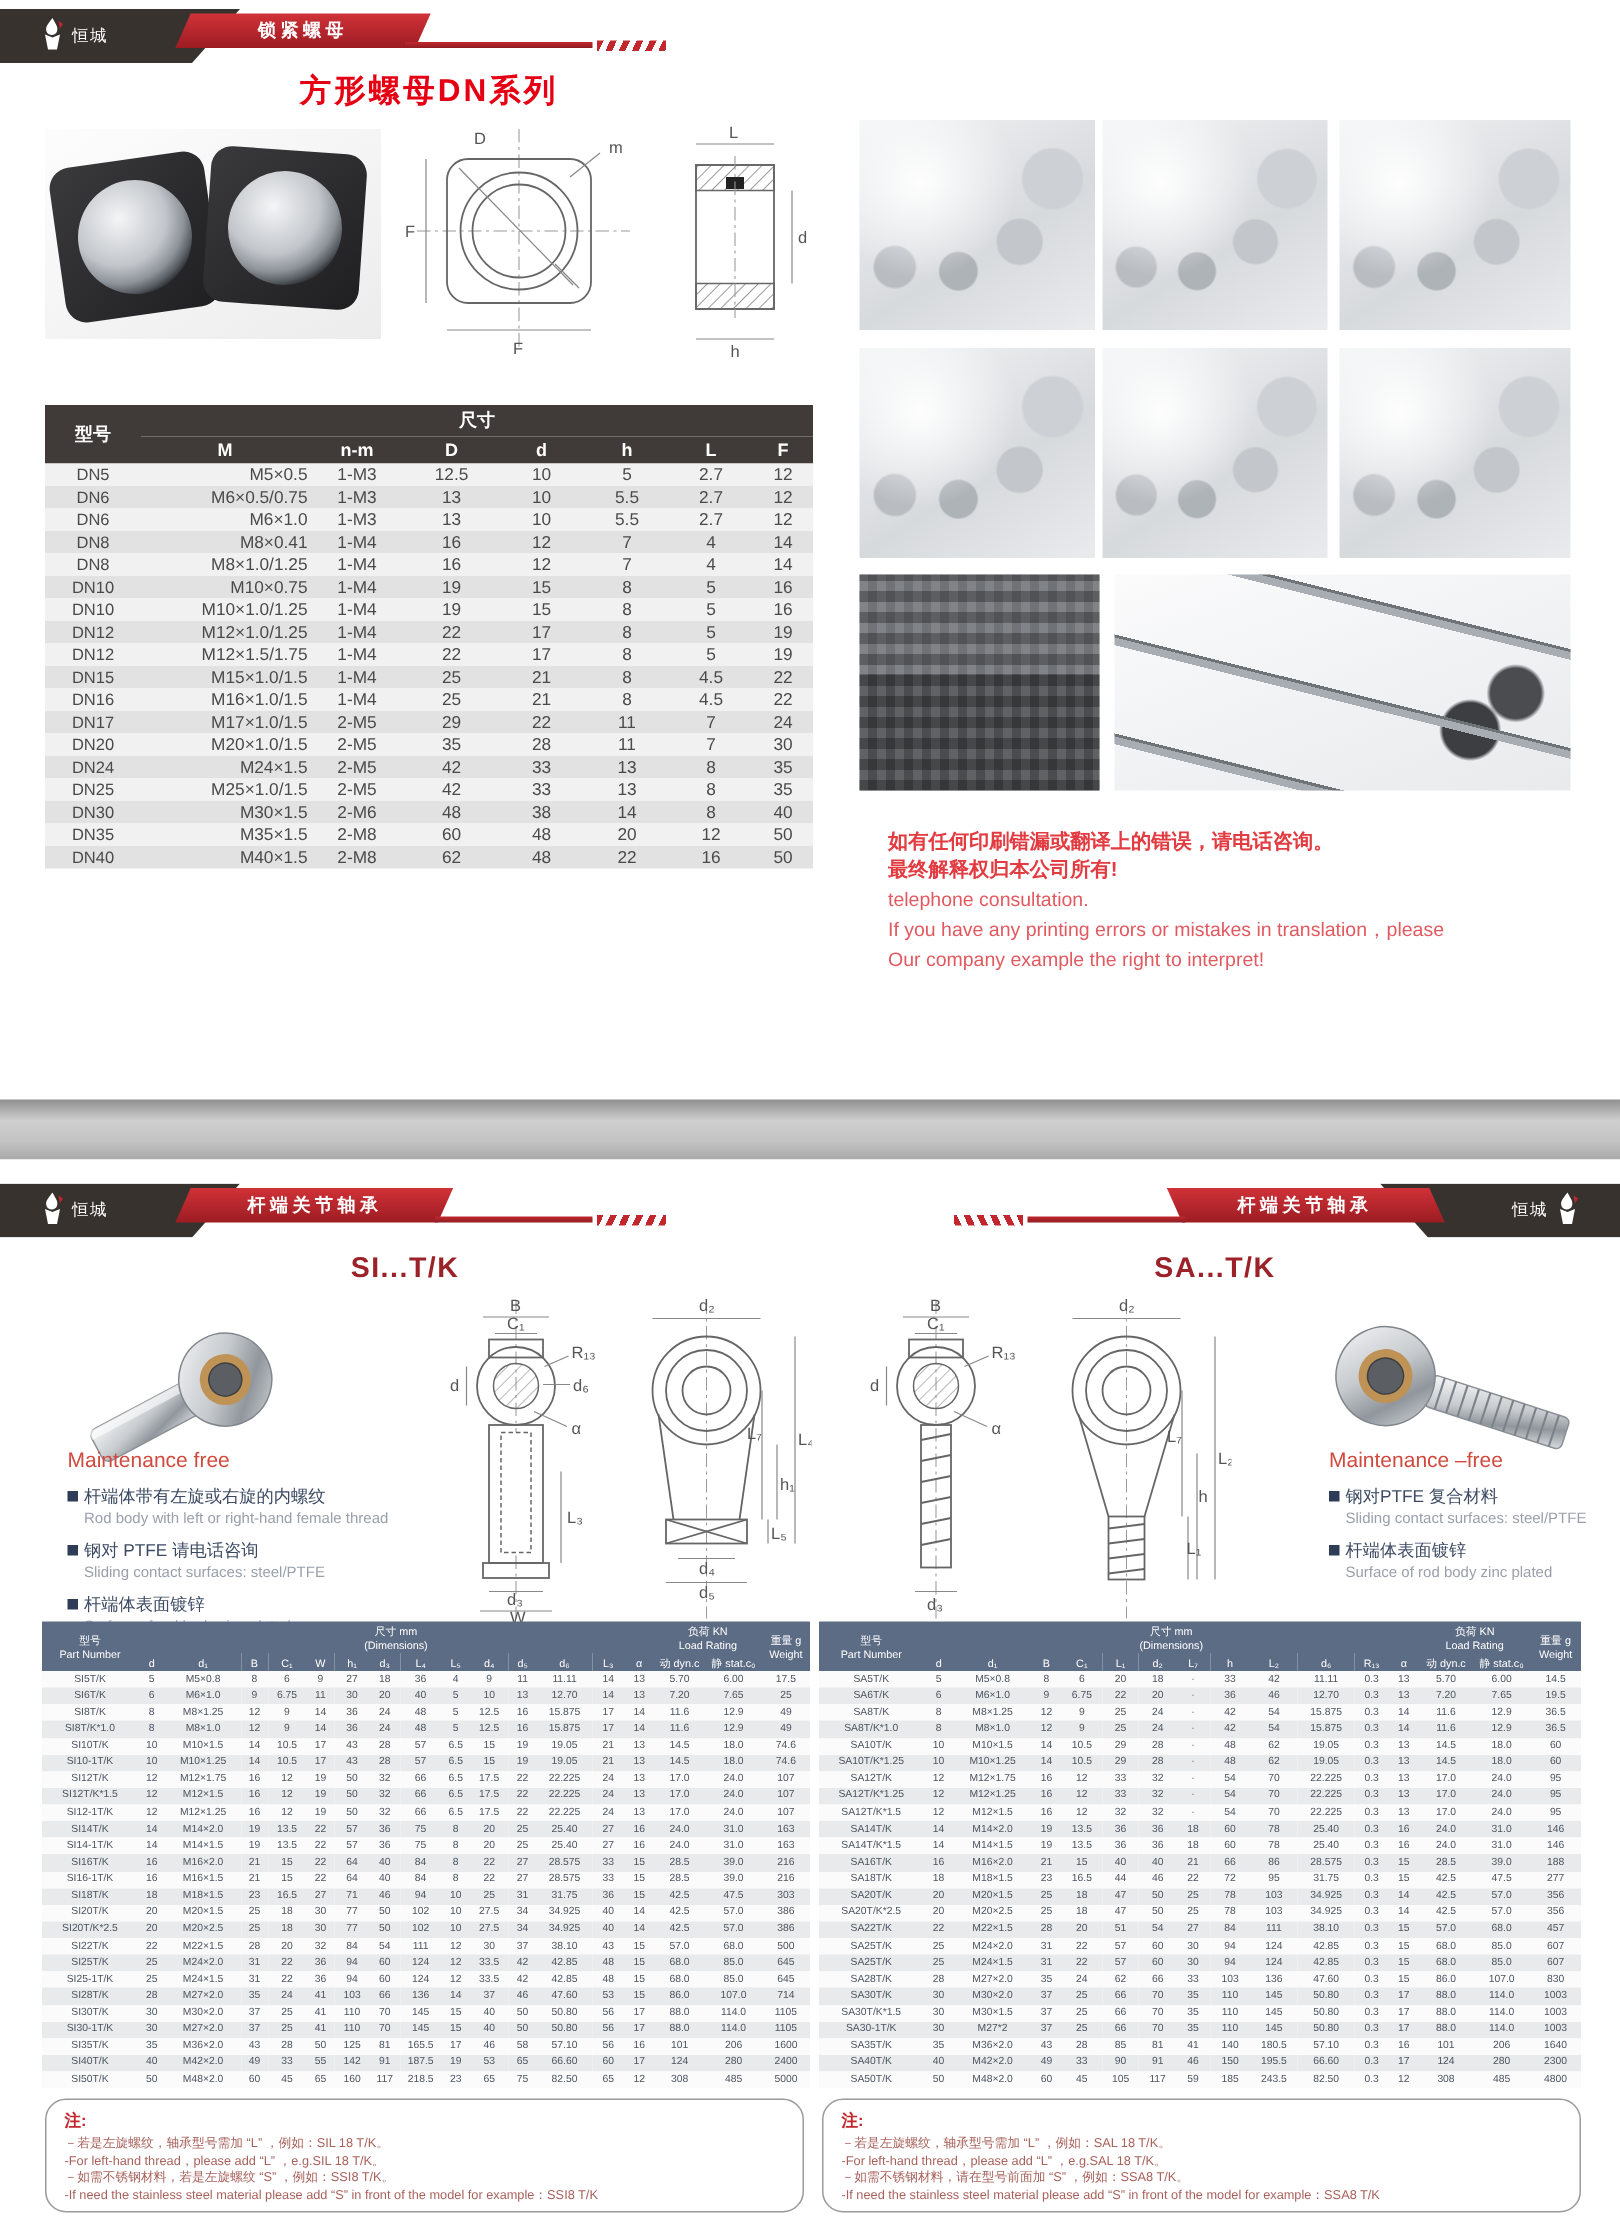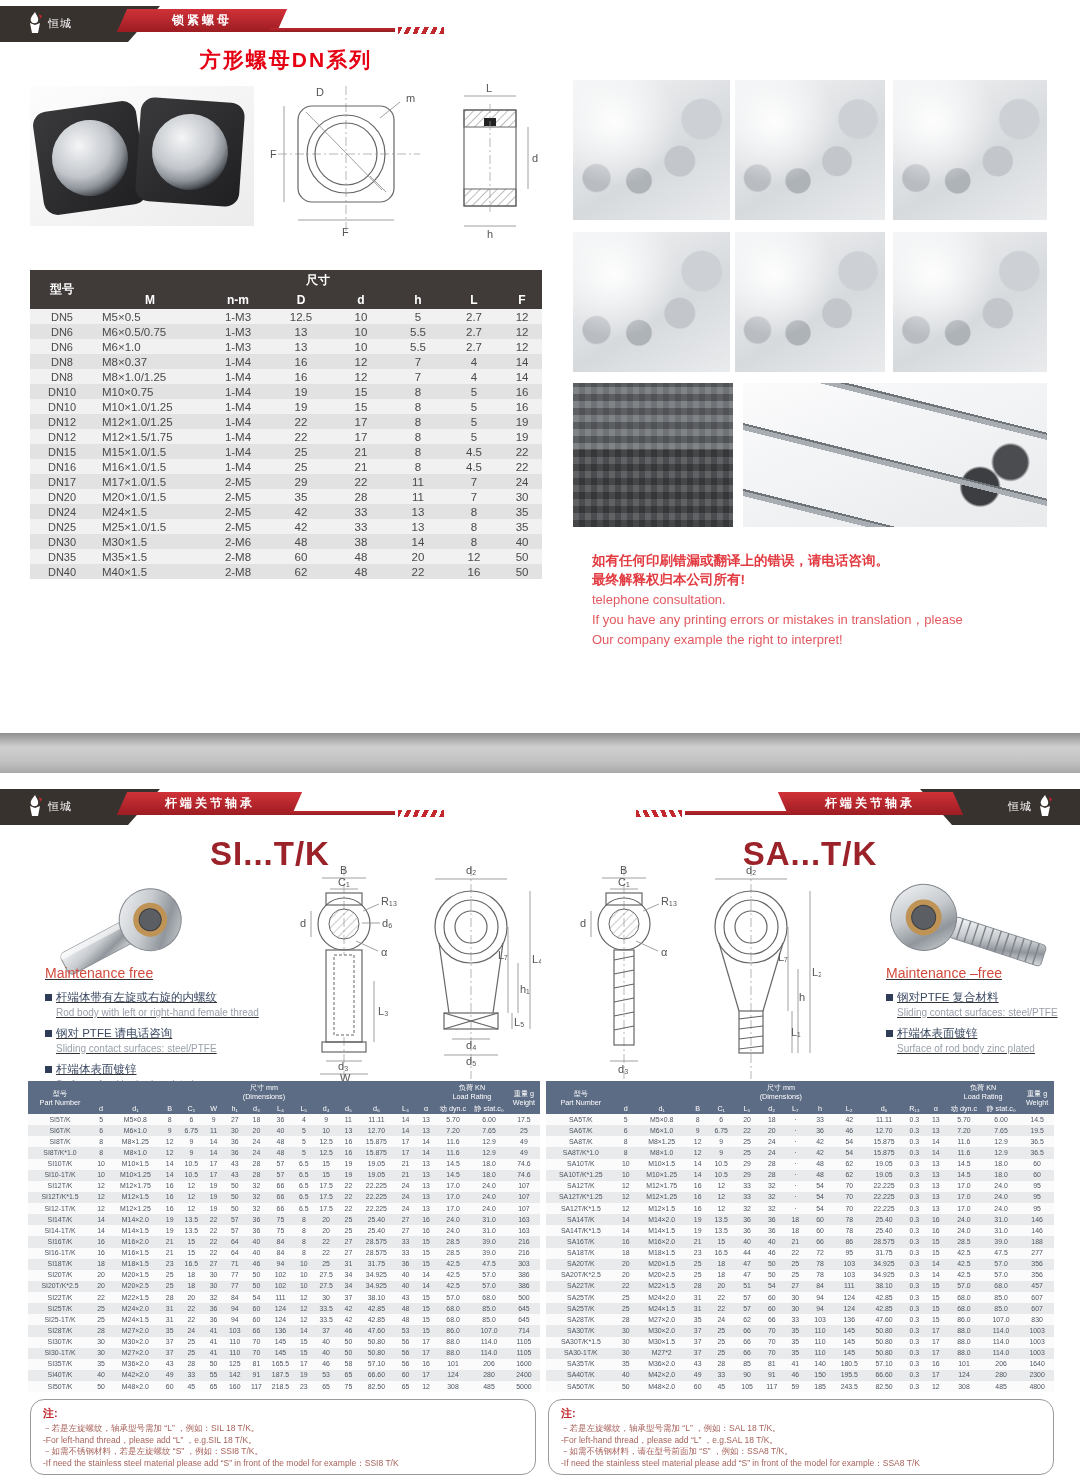--- a/index.html
+++ b/index.html
@@ -48,21 +48,21 @@
            color:#3c3c3c;line-height:17px;}
   .p1-desc div{white-space:nowrap;}
 
   table{border-collapse:collapse;table-layout:fixed;}
   .t1{position:absolute;left:30px;top:270px;width:512px;font-size:11.5px;}
   .t1 th{background:#403a38;color:#fff;font-weight:bold;padding:2px 1px;font-size:12px;}
   .t1 td{text-align:center;color:#4a4a4a;padding:1.5px 1px;}
   .t1 tr:nth-child(odd) td{background:#f1f1f1;}
   .t1 tr:nth-child(even) td{background:#e2e2e2;}
   .t1 td:first-child{font-size:11px;}
-  .t1 td:nth-child(2){text-align:left;padding-left:8px;}
+  .t1 td:nth-child(2){text-align:right;padding-left:8px;}
 
   .grid-ph{position:absolute;background:#eee;}
   .ph{background:
       radial-gradient(circle at 26% 30%,rgba(255,255,255,.95),transparent 42%),
       radial-gradient(circle at 68% 58%,#c3c7cb 0 11%,transparent 12%),
       radial-gradient(circle at 42% 72%,#aeb3b8 0 9%,transparent 10%),
       radial-gradient(circle at 82% 28%,#cdd1d5 0 12%,transparent 13%),
       radial-gradient(circle at 15% 70%,#b9bdc2 0 8%,transparent 9%),
       linear-gradient(148deg,#f4f5f6,#d7dadd 58%,#e9ebed);}
   .ph-dark{background:
@@ -72,23 +72,23 @@
   .ph-screws{background:
       repeating-linear-gradient(14deg,transparent 0 30px,#a7adb2 30px 35px,#6e7377 35px 37px,transparent 37px 64px),
       radial-gradient(circle at 78% 72%,#3c3e41 0 7%,transparent 8%),
       radial-gradient(circle at 88% 55%,#4a4c4f 0 6%,transparent 7%),
       linear-gradient(160deg,#fbfbfc,#e8eaec);}
   .notice{position:absolute;left:592px;top:551px;width:470px;}
   .notice-cn div{color:#e23b41;font-size:13.5px;font-weight:bold;line-height:19px;}
   .notice-en div{color:#e2595f;font-size:13px;line-height:19px;margin-top:1px;}
 
   
-  .p2-title{position:absolute;top:62px;font-size:33px;font-weight:bold;color:#9a2228;
+  .p2-title{position:absolute;top:62px;font-size:19px;font-weight:bold;color:#9a2228;
             letter-spacing:1px;width:480px;text-align:center;}
-  .feat{position:absolute;width:235px;text-decoration:underline;}
+  .feat{position:absolute;width:235px;}
   .feat-title{color:#d24a3d;font-size:14px;margin-bottom:9px;}
   .feat-item{margin-bottom:8px;}
   .feat-item .cn{color:#3c4a63;font-size:11.5px;}
   .sq{display:inline-block;width:7px;height:7px;background:#2e3c57;margin-right:4px;}
   .feat-item .en{color:#9aa0ab;font-size:10px;margin-left:11px;margin-top:2px;}
 
   .t2{position:absolute;width:512px;font-size:6.9px;}
   .t2 th{background:#5d6c85;color:#fff;font-weight:normal;padding:1.5px 0;font-size:7.2px;
          white-space:pre-line;line-height:1.25;}
   .t2 td{text-align:center;color:#4c5560;padding:1.6px 0;line-height:1.15;}
@@ -220,21 +220,21 @@
           <td>M6×1.0</td>
           <td>1-M3</td>
           <td>13</td>
           <td>10</td>
           <td>5.5</td>
           <td>2.7</td>
           <td>12</td>
         </tr>
         <tr>
           <td>DN8</td>
-          <td>M8×0.37</td>
+          <td>M8×0.41</td>
           <td>1-M4</td>
           <td>16</td>
           <td>12</td>
           <td>7</td>
           <td>4</td>
           <td>14</td>
         </tr>
         <tr>
           <td>DN8</td>
           <td>M8×1.0/1.25</td>

